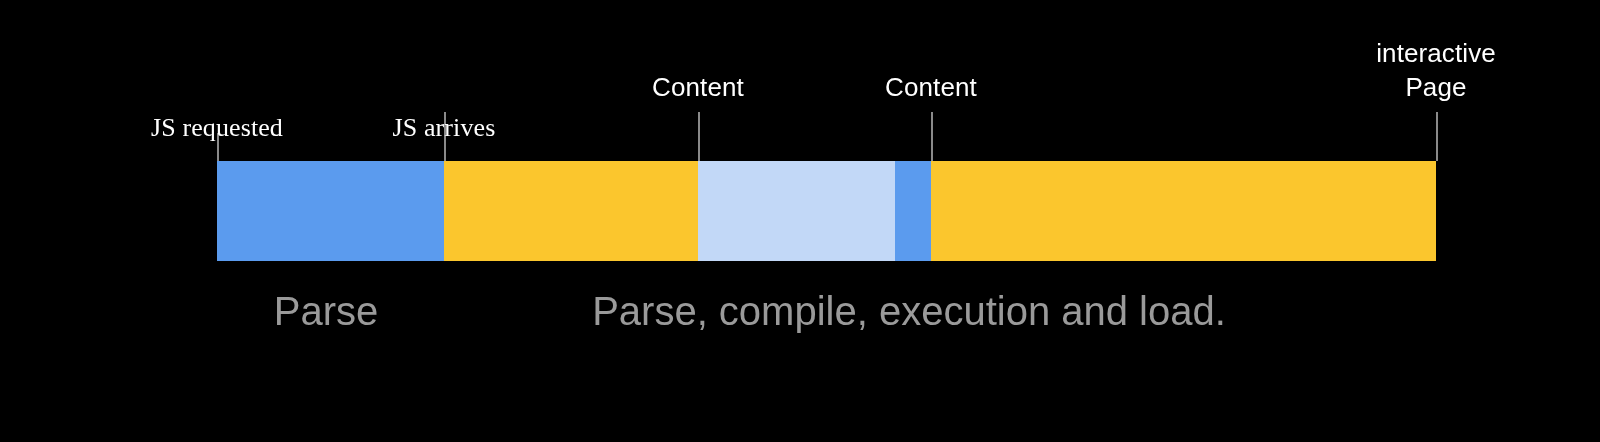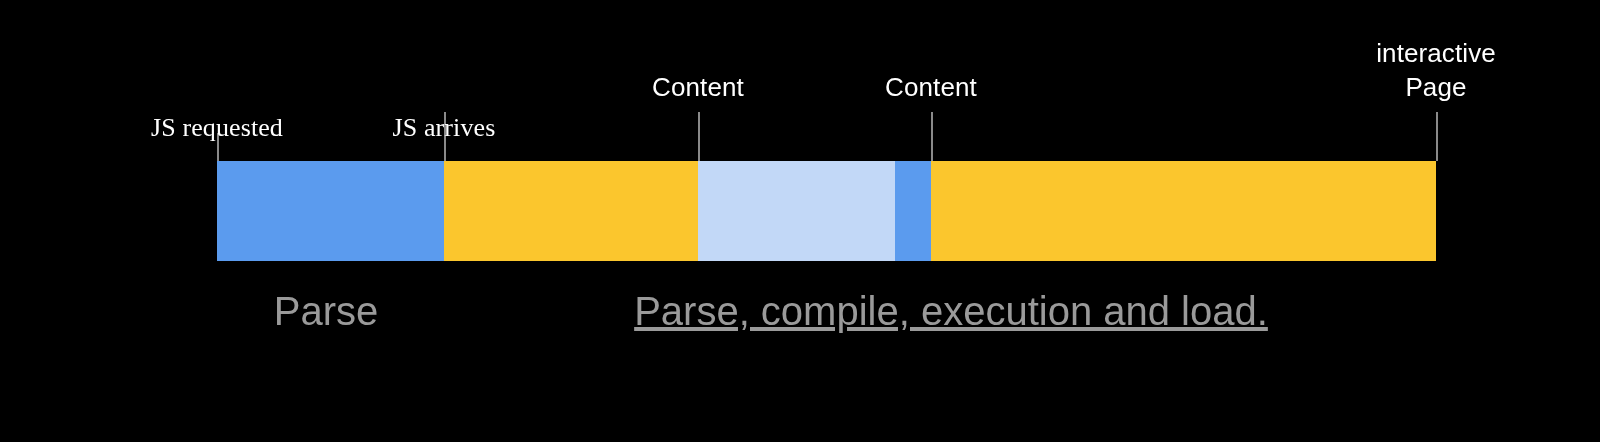--- a/index.html
+++ b/index.html
@@ -122,16 +122,16 @@
         <div class="marker-tick tall"></div>
         <div class="marker-label">
           <span class="lbl-line">interactive</span>
           <span class="lbl-line">Page</span>
         </div>
       </div>
     </div>
 
   <div id="captions-layer">
       <div class="caption" style="left: 326px;">Parse</div>
-      <div class="caption" style="left: 951px; text-decoration: underline;">Parse, compile, execution and load.</div>
+      <div class="caption" style="left: 909px;">Parse, compile, execution and load.</div>
     </div>
 
 </div>
 
 </body></html>

